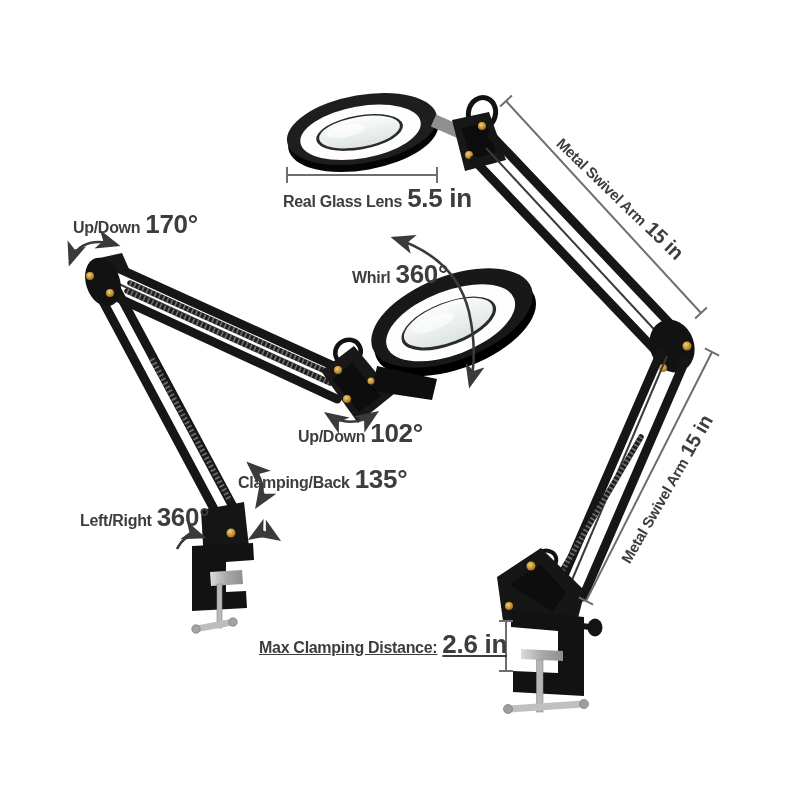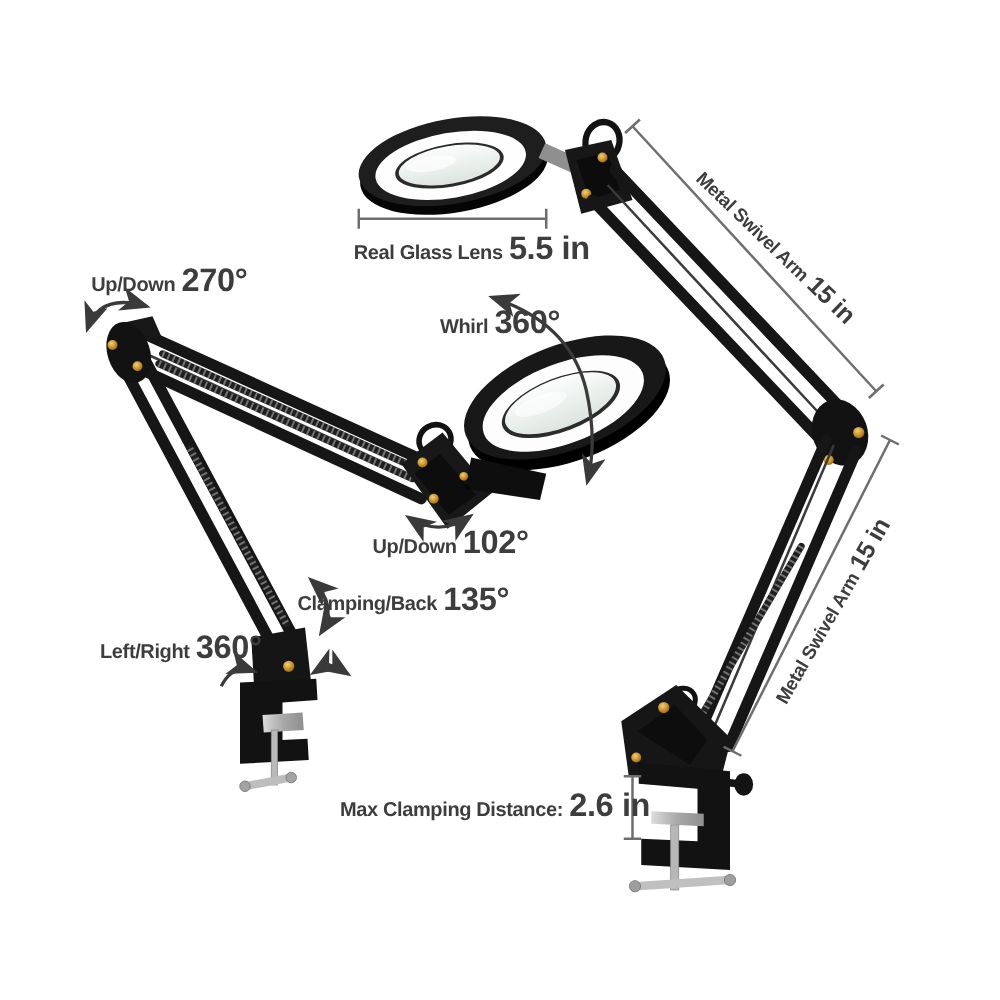--- a/index.html
+++ b/index.html
@@ -204,44 +204,44 @@
   <path class="arrow" d="M251,538 Q264,530 278,539" marker-start="url(#ah)" marker-end="url(#ah)"></path>
 </svg>
 
 <div class="ann" style="left:283px;top:183px;">
   <span class="lbl">Real Glass Lens</span>
   <span class="val">5.5 in</span>
 </div>
 
 <div class="ann" style="left:73px;top:209px;">
   <span class="lbl">Up/Down</span>
-  <span class="val">270°</span>
-</div>
-
-<div class="ann" style="left:352px;top:242px;">
+  <span class="val">170°</span>
+</div>
+
+<div class="ann" style="left:352px;top:259px;">
   <span class="lbl">Whirl</span>
   <span class="val">360°</span>
 </div>
 
 <div class="ann" style="left:298px;top:418px;">
   <span class="lbl">Up/Down</span>
   <span class="val">102°</span>
 </div>
 
 <div class="ann" style="left:238px;top:464px;">
   <span class="lbl">Clamping/Back</span>
   <span class="val">135°</span>
 </div>
 
 <div class="ann" style="left:80px;top:502px;text-align:center;">
   <span class="lbl">Left/Right</span>
   <span class="val">360°</span>
 </div>
 
-<div class="ann" style="left:272px;top:629px;">
+<div class="ann" style="left:259px;top:629px;text-decoration:underline;">
   <span class="lbl">Max Clamping Distance:</span>
   <span class="val">2.6 in</span>
 </div>
 
 <div class="ann ann-sm rot" style="left:620px;top:198px;transform:translate(-50%,-50%) rotate(44deg);">
   <span class="lbl">Metal Swivel Arm</span>
   <span class="val">15 in</span>
 </div>
 
 <div class="ann ann-sm rot" style="left:666px;top:489px;transform:translate(-50%,-50%) rotate(-60deg);">

